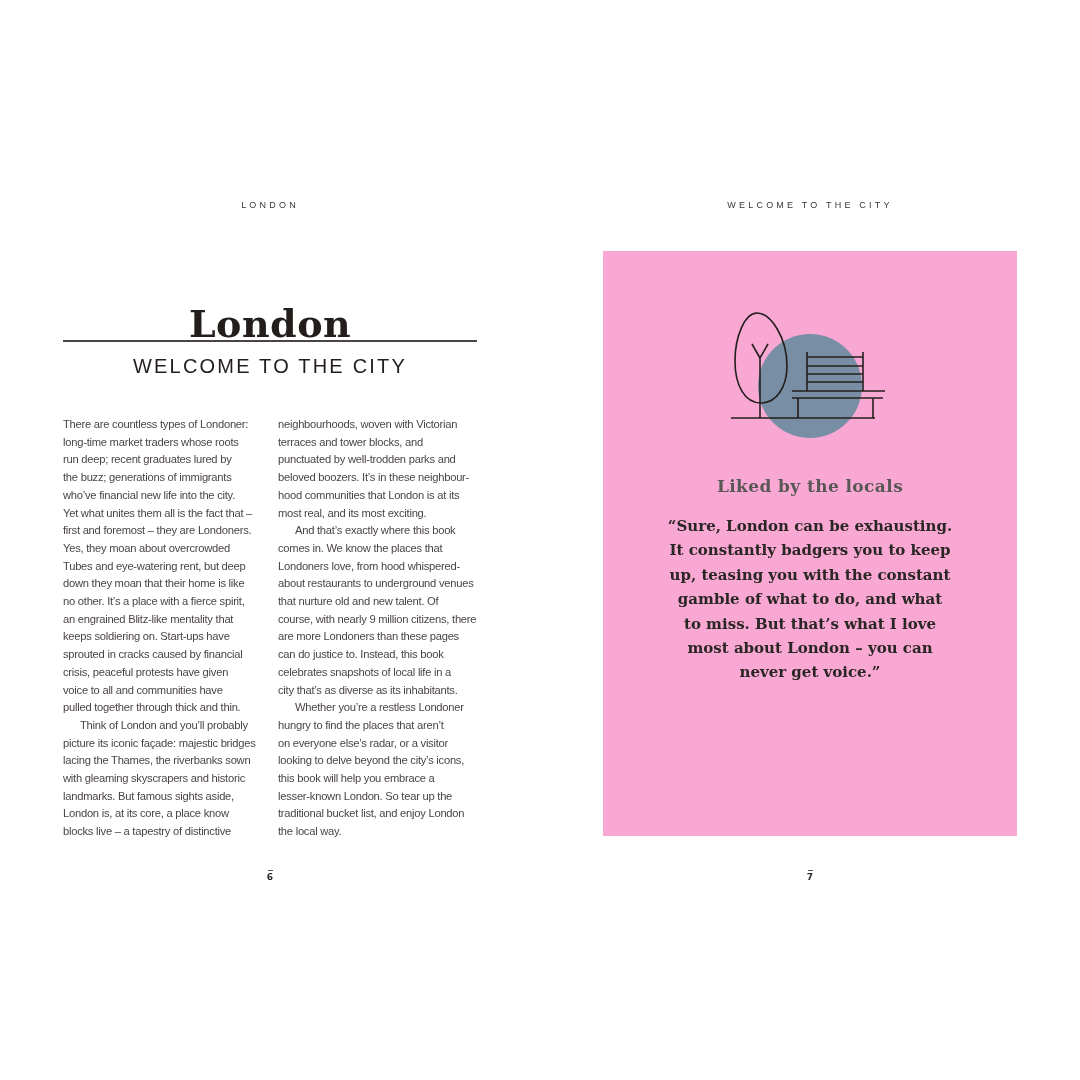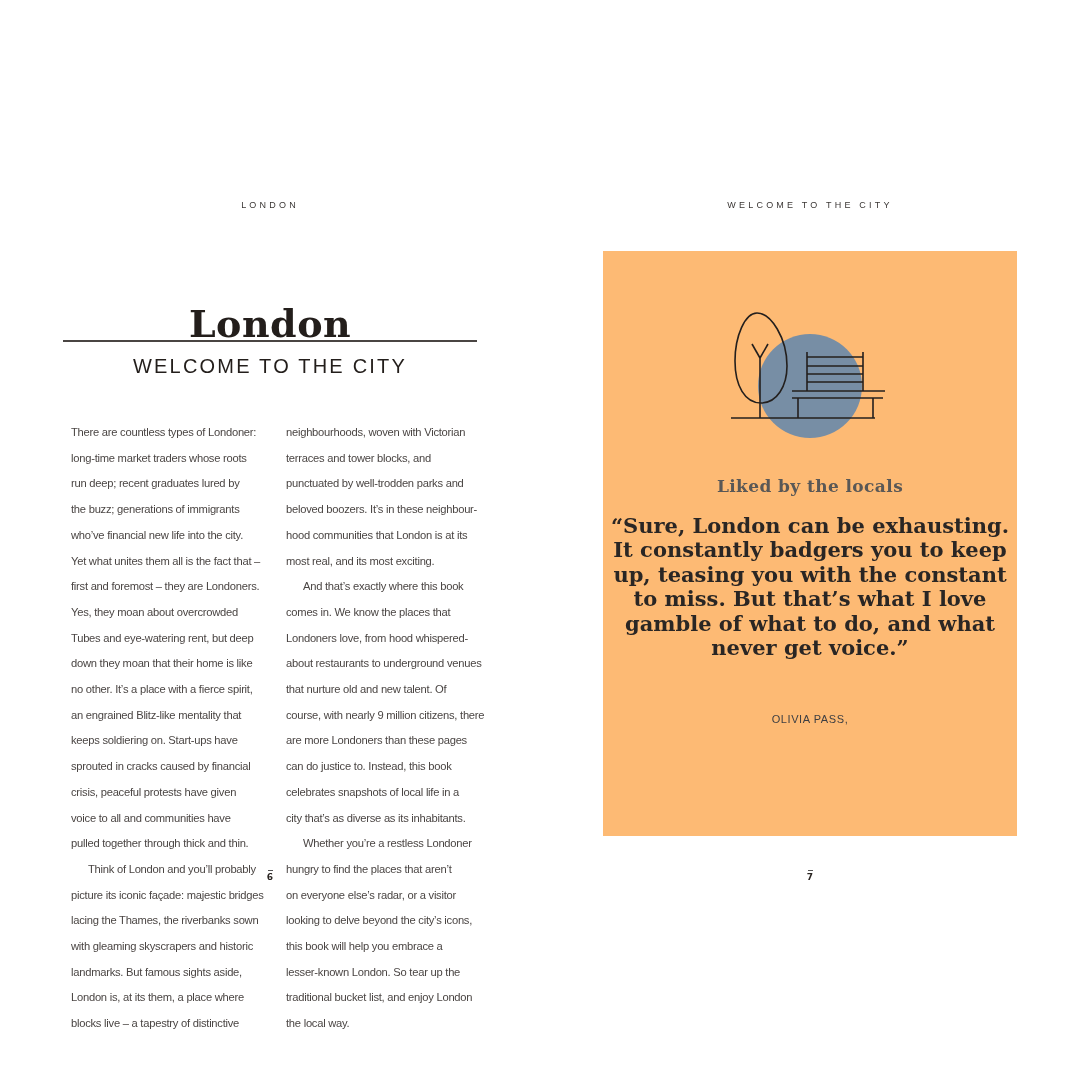--- a/index.html
+++ b/index.html
@@ -25,42 +25,42 @@
     letter-spacing: 2.2px; color: #231e1b;
   }
 
   .body-col {
     position: absolute; top: 416px; width: 200px;
     font-family: "Liberation Sans", sans-serif; font-size: 11.2px; line-height: 17.7px;
     color: #4a4543; letter-spacing: -0.25px;
   }
   #col-1 { left: 63px; }
   #col-2 { left: 278px; }
-  .body-col p { margin: 8px; white-space: nowrap; }
+  .body-col p { margin: 0; white-space: nowrap; }
   .body-col p.indent { text-indent: 17px; }
 
   .folio {
     position: absolute; top: 870px; font-family: "DejaVu Sans", sans-serif; font-weight: bold;
     font-size: 9px; color: #2a2522; width: 20px; text-align: center;
   }
   .folio::before { content: ""; display: block; width: 5px; height: 1px; background: #555; margin: 0 auto 1px; }
   #folio-6 { left: 260px; }
   #folio-7 { left: 800px; }
 
   .quote-panel {
     position: absolute; left: 603px; top: 251px; width: 414px; height: 585px; background: #c5d1da;
   }
   .illustration { position: absolute; left: 122px; top: 55px; width: 170px; height: 140px; }
   .panel-heading {
     position: absolute; top: 225px; left: 0; width: 414px; text-align: center;
     font-family: "DejaVu Serif", serif; font-weight: bold; font-size: 17px; color: #5a5856; letter-spacing: 0.4px;
   }
   .quote-text {
     position: absolute; top: 263px; left: 0; width: 414px; text-align: center;
-    font-family: "DejaVu Serif", serif; font-weight: bold; font-size: 21px; line-height: 24.4px;
+    font-family: "DejaVu Serif", serif; font-weight: bold; font-size: 15px; line-height: 24.4px;
     color: #2a2624;
   }
   .quote-text span { display: block; white-space: nowrap; }
   .attribution {
     position: absolute; top: 460px; left: 0; width: 414px; text-align: center;
     font-family: "Liberation Sans", sans-serif; font-size: 11px; line-height: 17px; letter-spacing: 0.6px;
     color: #3c3e42;
   }
   .attribution span { display: block; }
 </style>
@@ -92,21 +92,21 @@
     <p>keeps soldiering on. Start-ups have</p>
     <p>sprouted in cracks caused by financial</p>
     <p>crisis, peaceful protests have given</p>
     <p>voice to all and communities have</p>
     <p>pulled together through thick and thin.</p>
     <p class="indent">Think of London and you’ll probably</p>
     <p>picture its iconic façade: majestic bridges</p>
     <p>lacing the Thames, the riverbanks sown</p>
     <p>with gleaming skyscrapers and historic</p>
     <p>landmarks. But famous sights aside,</p>
-    <p>London is, at its them, a place where</p>
+    <p>London is, at its core, a place know</p>
     <p>blocks live – a tapestry of distinctive</p>
   </div>
 <div id="col-2" class="body-col">
     <p>neighbourhoods, woven with Victorian</p>
     <p>terraces and tower blocks, and</p>
     <p>punctuated by well-trodden parks and</p>
     <p>beloved boozers. It’s in these neighbour-</p>
     <p>hood communities that London is at its</p>
     <p>most real, and its most exciting.</p>
     <p class="indent">And that’s exactly where this book</p>
@@ -125,21 +125,21 @@
     <p>looking to delve beyond the city’s icons,</p>
     <p>this book will help you embrace a</p>
     <p>lesser-known London. So tear up the</p>
     <p>traditional bucket list, and enjoy London</p>
     <p>the local way.</p>
   </div>
 
 <div id="folio-6" class="folio">6</div>
 <div id="folio-7" class="folio">7</div>
 
-<div class="quote-panel" style="background: #fdba74;">
+<div class="quote-panel" style="background: #f9a8d4;">
   <svg class="illustration" viewBox="0 0 170 140" width="170" height="140">
     <circle id="illu-circle" cx="85" cy="80" r="52" fill="#778ea5"></circle>
     <g id="illu-lines" fill="none" stroke="#231f1d" stroke-width="1.6" stroke-linecap="butt">
       <path d="M32 7 C 20 7, 10 30, 10 55 C 10 80, 20 97, 36 97 C 52 97, 62 80, 62 60 C 62 32, 46 7, 32 7 Z"></path>
       <line x1="35" y1="50" x2="35" y2="112"></line>
       <line x1="27" y1="38" x2="35" y2="52"></line>
       <line x1="43" y1="38" x2="35" y2="52"></line>
       <line x1="6" y1="112" x2="150" y2="112"></line>
       <line x1="82" y1="46" x2="82" y2="85"></line>
       <line x1="138" y1="46" x2="138" y2="85"></line>
@@ -151,20 +151,20 @@
       <line x1="67" y1="92" x2="158" y2="92"></line>
       <line x1="73" y1="92" x2="73" y2="112"></line>
       <line x1="148" y1="92" x2="148" y2="112"></line>
     </g>
   </svg>
   <div class="panel-heading">Liked by the locals</div>
   <div class="quote-text">
     <span>“Sure, London can be exhausting.</span>
     <span>It constantly badgers you to keep</span>
     <span>up, teasing you with the constant</span>
+    <span>gamble of what to do, and what</span>
     <span>to miss. But that’s what I love</span>
-    <span>gamble of what to do, and what</span>
+    <span>most about London – you can</span>
     <span>never get voice.”</span>
   </div>
   <div class="attribution">
-    <span>OLIVIA PASS,</span>
   </div>
 </div>
 
 </body></html>

